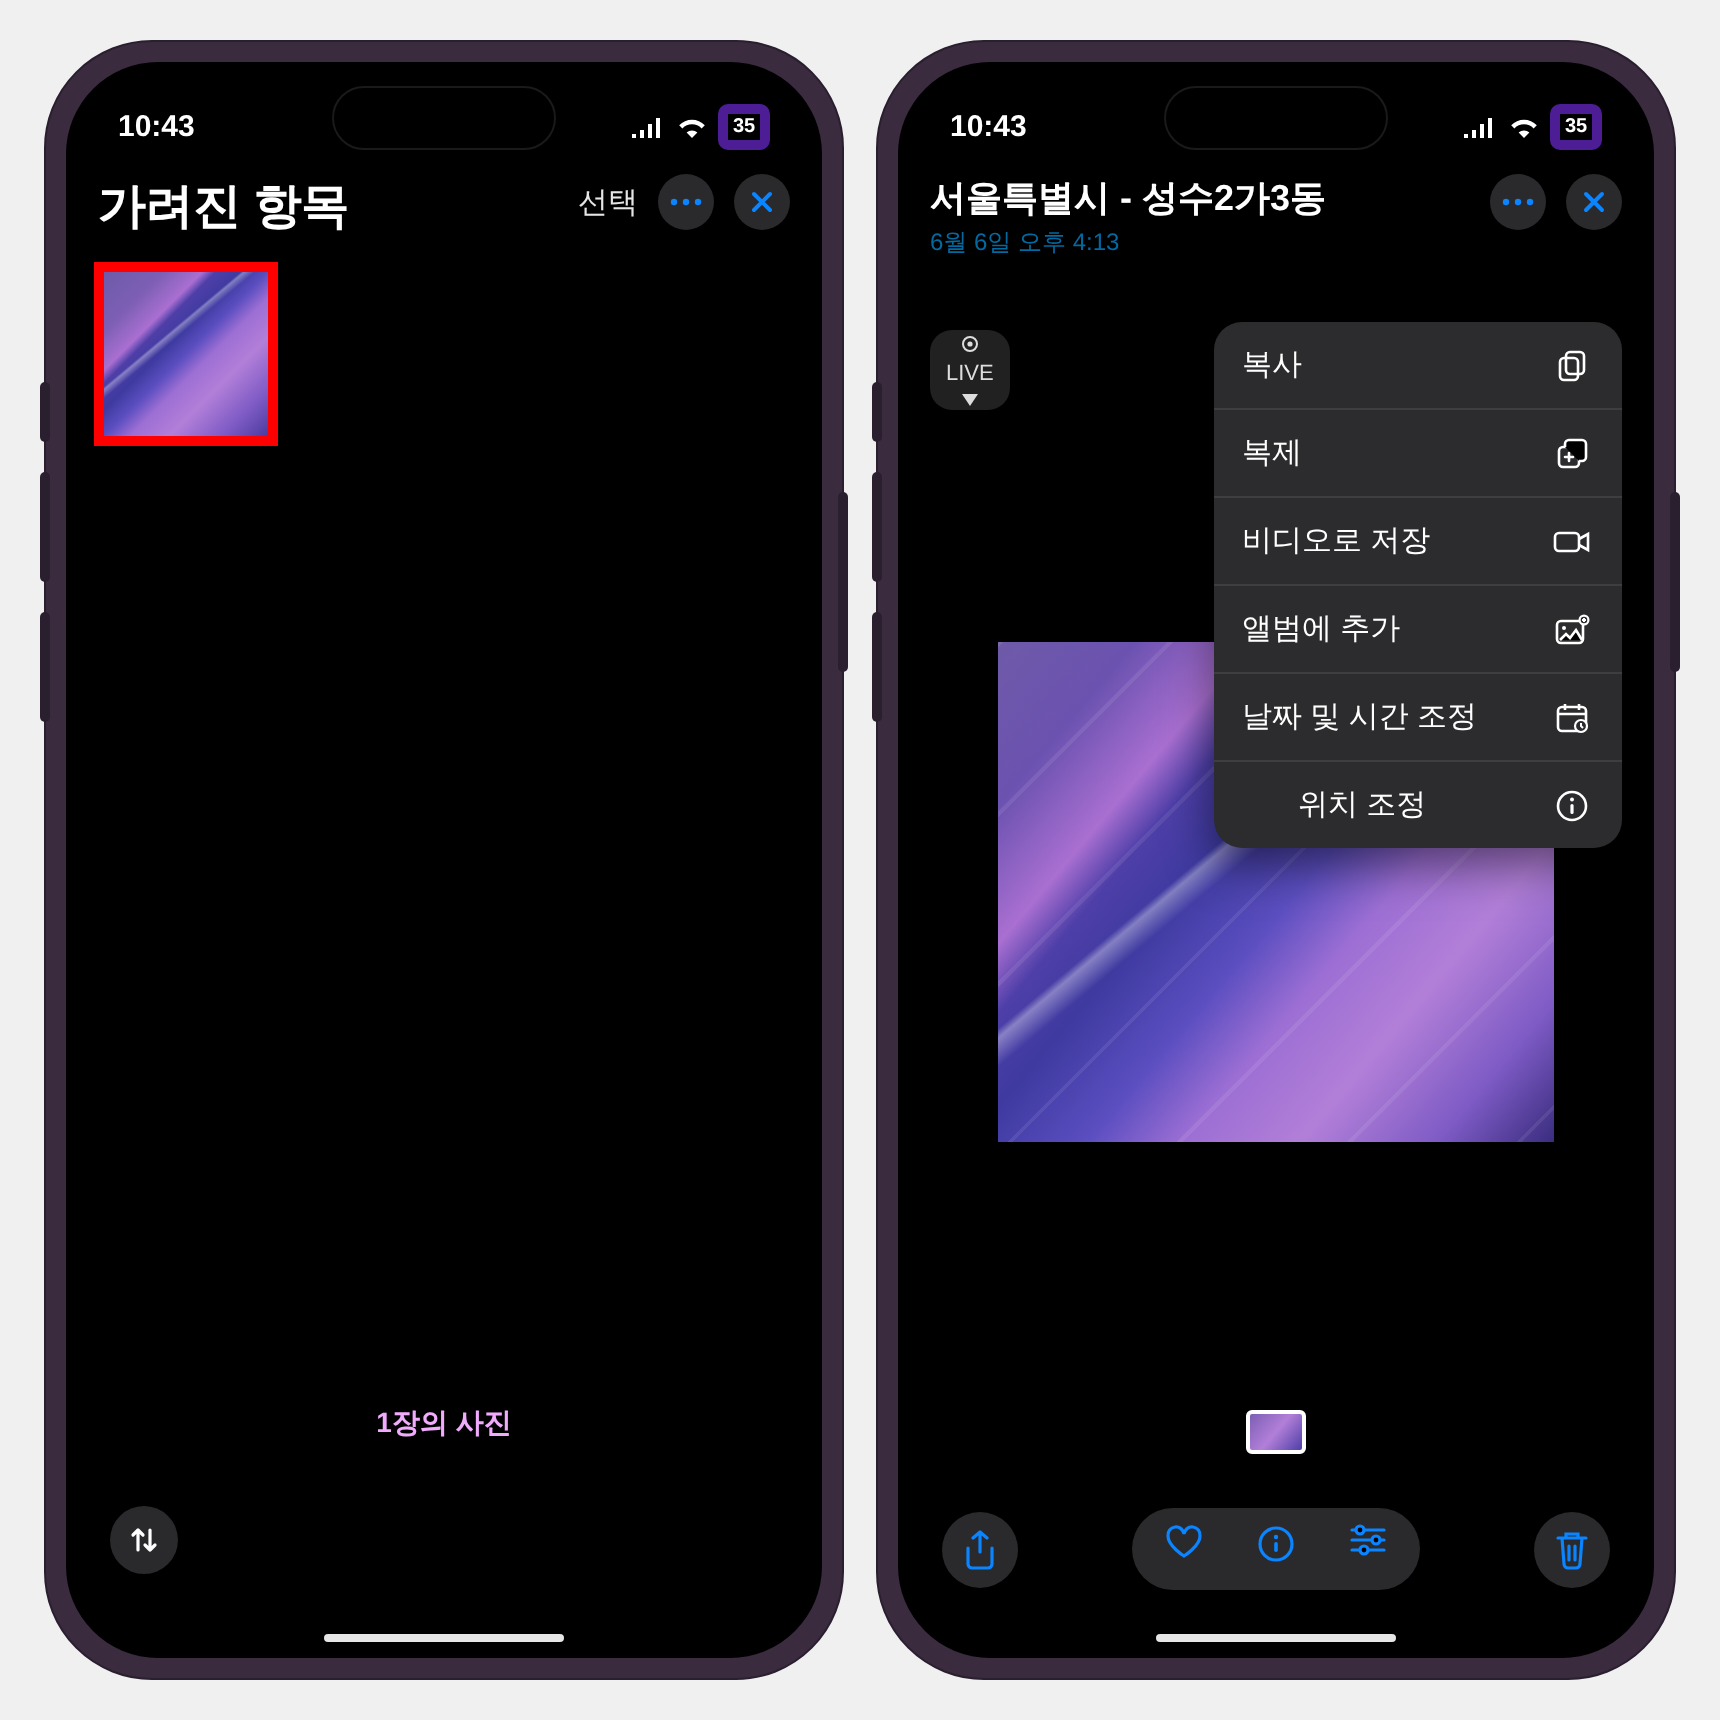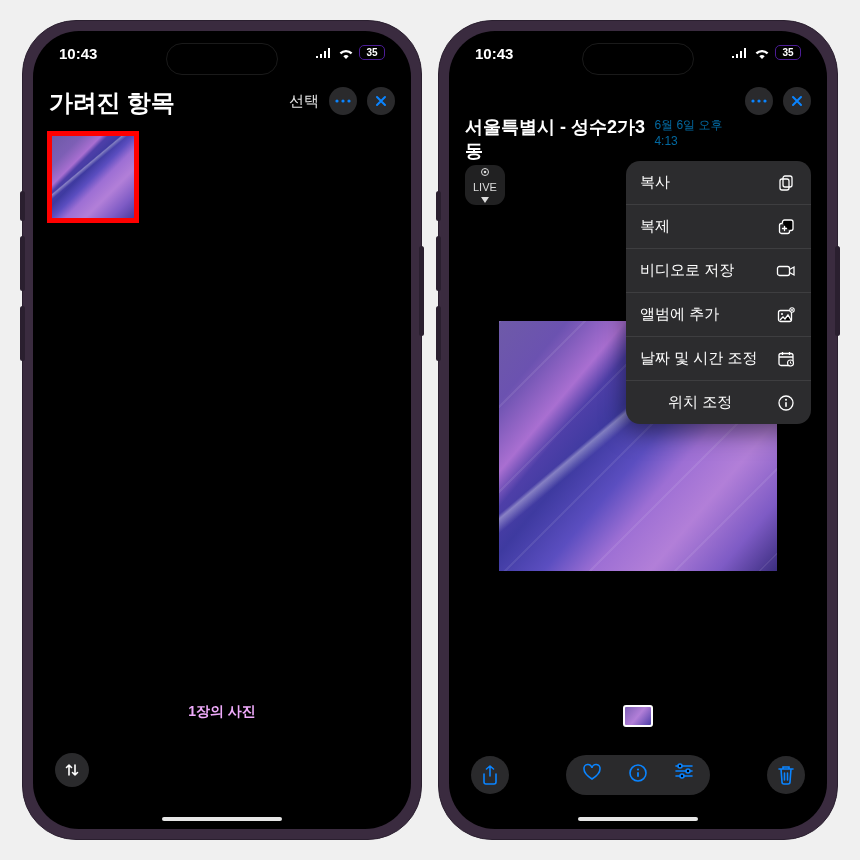--- a/index.html
+++ b/index.html
@@ -49,39 +49,39 @@
     width: 110px;
     height: 30px;
     background: #000;
     border-radius: 18px;
     z-index: 50;
     outline: 1px solid #1a1a1a;
   }
   .status-bar {
     height: 50px;
     display: flex;
-    align-items: flex-start;
+    align-items: center;
     justify-content: space-between;
     padding: 14px 26px 0;
     font-size: 15px;
     font-weight: 600;
   }
   .status-right { display: flex; align-items: center; gap: 5px; }
   .status-right svg { display: block; }
   .batt {
     display: inline-flex; align-items: center; gap: 1px;
-    border: 1px solid #4c1d95; border-radius: 5px; padding: 1px 2px;
+    border: 5px solid #4c1d95; border-radius: 5px; padding: 1px 2px;
     font-size: 10px; font-weight: 700; min-width: 26px; justify-content: center;
   }
   .nav-row {
     display: flex; align-items: flex-start; justify-content: space-between;
     padding: 6px 16px 4px;
   }
   .title-lg { font-size: 24px; font-weight: 700; letter-spacing: -0.2px; }
-  .title-stack { display: flex; flex-direction: row; margin-top: 28px; }
+  .title-stack { display: flex; flex-direction: column; }
   .title-md { font-size: 18px; font-weight: 600; }
   .subtitle { font-size: 12px; color: #0369a1; margin-top: 2px; }
   .nav-controls { display: flex; align-items: center; gap: 10px; }
   .select-btn { color: #e5e5e5; font-size: 15px; font-weight: 400; }
   .circle-btn {
     width: 28px; height: 28px; border-radius: 50%;
     background: #2a2a2c; display: flex; align-items: center; justify-content: center;
   }
   .circle-btn svg { display: block; }
   .live-badge {
@@ -139,21 +139,21 @@
   }
   .tb-btn {
     width: 38px; height: 38px; border-radius: 50%;
     background: #2a2a2c; display: flex; align-items: center; justify-content: center;
   }
   .tb-icon { color: #0a84ff; }
 
   
   .menu {
     position: absolute; top: 130px; right: 16px;
-    width: 185px; background: #2c2c2e;
+    width: 204px; background: #2c2c2e;
     border-radius: 14px; z-index: 10; overflow: visible;
     box-shadow: 0 8px 24px rgba(0,0,0,0.5);
   }
   .menu-item {
     display: flex; align-items: center; justify-content: space-between;
     padding: 12px 14px; font-size: 15px; color: #fff;
     border-bottom: 0.5px solid #3e3e40;
     position: relative;
   }
   .menu-item:first-child { border-radius: 14px 14px 0 0; }

